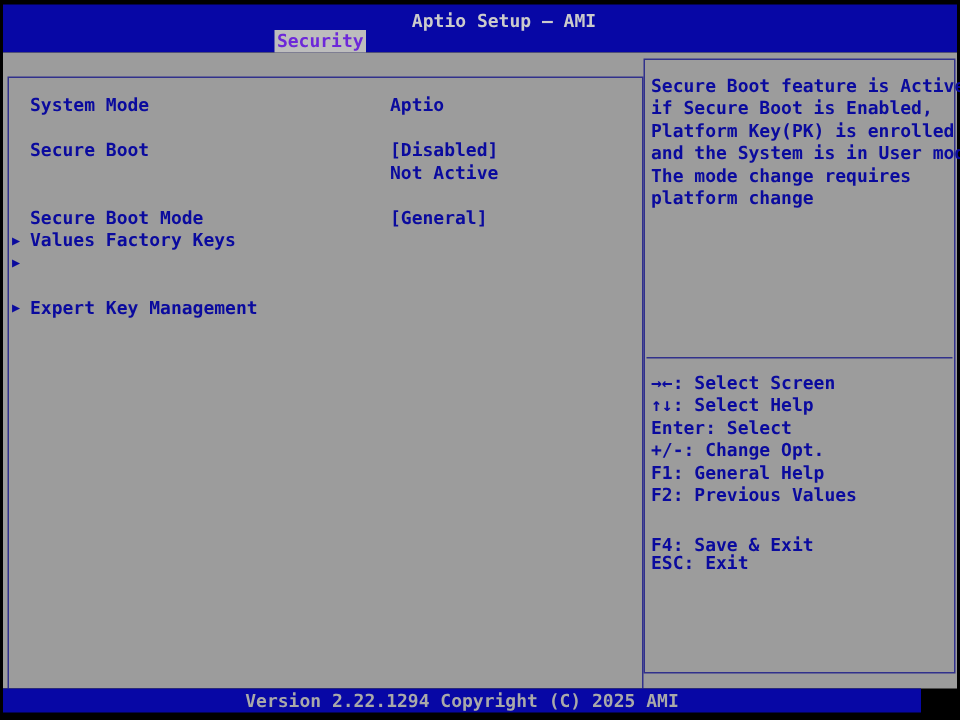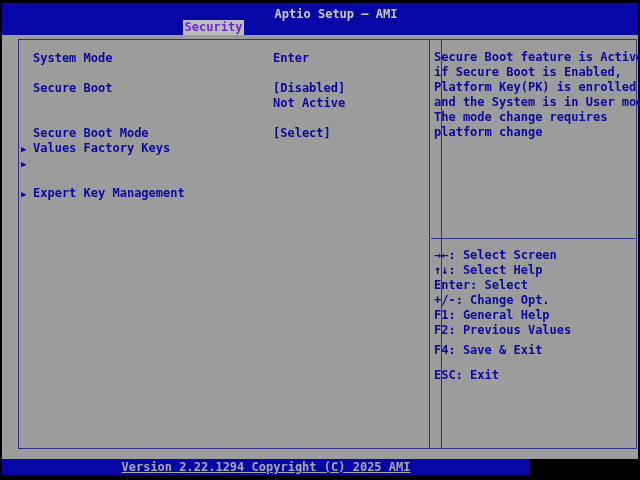--- a/index.html
+++ b/index.html
@@ -14,68 +14,68 @@
   .screen { position:relative; width:640px; height:480px; background:#000; overflow:hidden; }
 
   .blue-top { position:absolute; left:2px; top:3px; width:636px; height:32px; background:#0707a5; }
   .app-title { position:absolute; left:0; top:4px; width:100%; text-align:center; color:#cbcbcb;padding-left:32px; }
   .tab { position:absolute; left:181px; top:17px; width:61px; height:15px;
          background:#bdbdbd; color:#6d28d9; text-align:center; line-height:15px; }
 
   .body { position:absolute; left:2px; top:35px; width:636px; height:424px; background:#9c9c9c; }
 
   .panel { position:absolute; top:4px; height:410px; border:1px solid #31318c; }
-  .left-panel  { left:16px;  width:424px; }
+  .left-panel  { left:3px;  width:424px;margin-top:12px; }
   .right-panel { left:427px; width:208px; }
 
   .row { position:absolute; left:0; width:100%; height:15px; line-height:15px; white-space:nowrap; }
   .row .lbl { position:absolute; left:14px; }
   .row .val { position:absolute; left:254px; }
   .row .arrow { position:absolute; left:2px; font-size:9px; top:1px; }
 
   .r1 { top:11px; }  .r2 { top:41px; }  .r2b { top:56px;text-decoration:underline; }
   .r3 { top:86px; }  .r4 { top:101px; } .r5 { top:116px; }
   .r6 { top:146px; }
 
   .help-line { position:absolute; left:4px; height:15px; line-height:15px; white-space:nowrap; }
   .divider { position:absolute; left:1px; top:198px; width:204px; border-top:1px solid #31318c; }
   .key-line { position:absolute; left:4px; height:15px; line-height:15px; white-space:nowrap; }
 
-  .version-bar { position:absolute; left:2px; top:459px; width:528px; height:16px;
-                 background:#0707a5; color:#a9a9a9; text-align:center; line-height:16px;text-decoration:underline; }
+  .version-bar { position:absolute; left:2px; top:459px; width:612px; height:16px;
+                 background:#0707a5; color:#a9a9a9; text-align:center; line-height:16px; }
 </style>
 </head>
 <body>
 
 <div class="screen">
 
   <div class="blue-top">
     <div class="app-title">Aptio Setup – AMI</div>
     <div class="tab">Security</div>
   </div>
 
   <div class="body">
 
     <div class="panel left-panel">
       <div class="row r1">
         <span class="lbl">System Mode</span>
-        <span class="val">Enter</span>
+        <span class="val">Aptio</span>
       </div>
 
       <div class="row r2">
         <span class="lbl">Secure Boot</span>
         <span class="val">[Disabled]</span>
       </div>
       <div class="row r2b">
         <span class="val">Not Active</span>
       </div>
 
       <div class="row r3">
         <span class="lbl">Secure Boot Mode</span>
-        <span class="val">[Select]</span>
+        <span class="val">[General]</span>
       </div>
 
       <div class="row r4">
         <span class="arrow">▶</span>
         <span class="lbl">Values Factory Keys</span>
       </div>
 
       <div class="row r5">
         <span class="arrow">▶</span>
       </div>
@@ -95,21 +95,21 @@
       <div class="help-line" style="top:85px">platform change</div>
 
       <div class="divider"></div>
 
       <div class="key-line" style="top:208px">→←: Select Screen</div>
       <div class="key-line" style="top:223px">↑↓: Select Help</div>
       <div class="key-line" style="top:238px">Enter: Select</div>
       <div class="key-line" style="top:253px">+/-: Change Opt.</div>
       <div class="key-line" style="top:268px">F1: General Help</div>
       <div class="key-line" style="top:283px">F2: Previous Values</div>
-      <div class="key-line" style="top:303px">F4: Save &amp; Exit</div>
+      <div class="key-line" style="top:316px">F4: Save &amp; Exit</div>
       <div class="key-line" style="top:328px">ESC: Exit</div>
     </div>
 
   </div>
 
   <div class="version-bar">Version 2.22.1294 Copyright (C) 2025 AMI</div>
 
 </div>
 
 </body></html>

